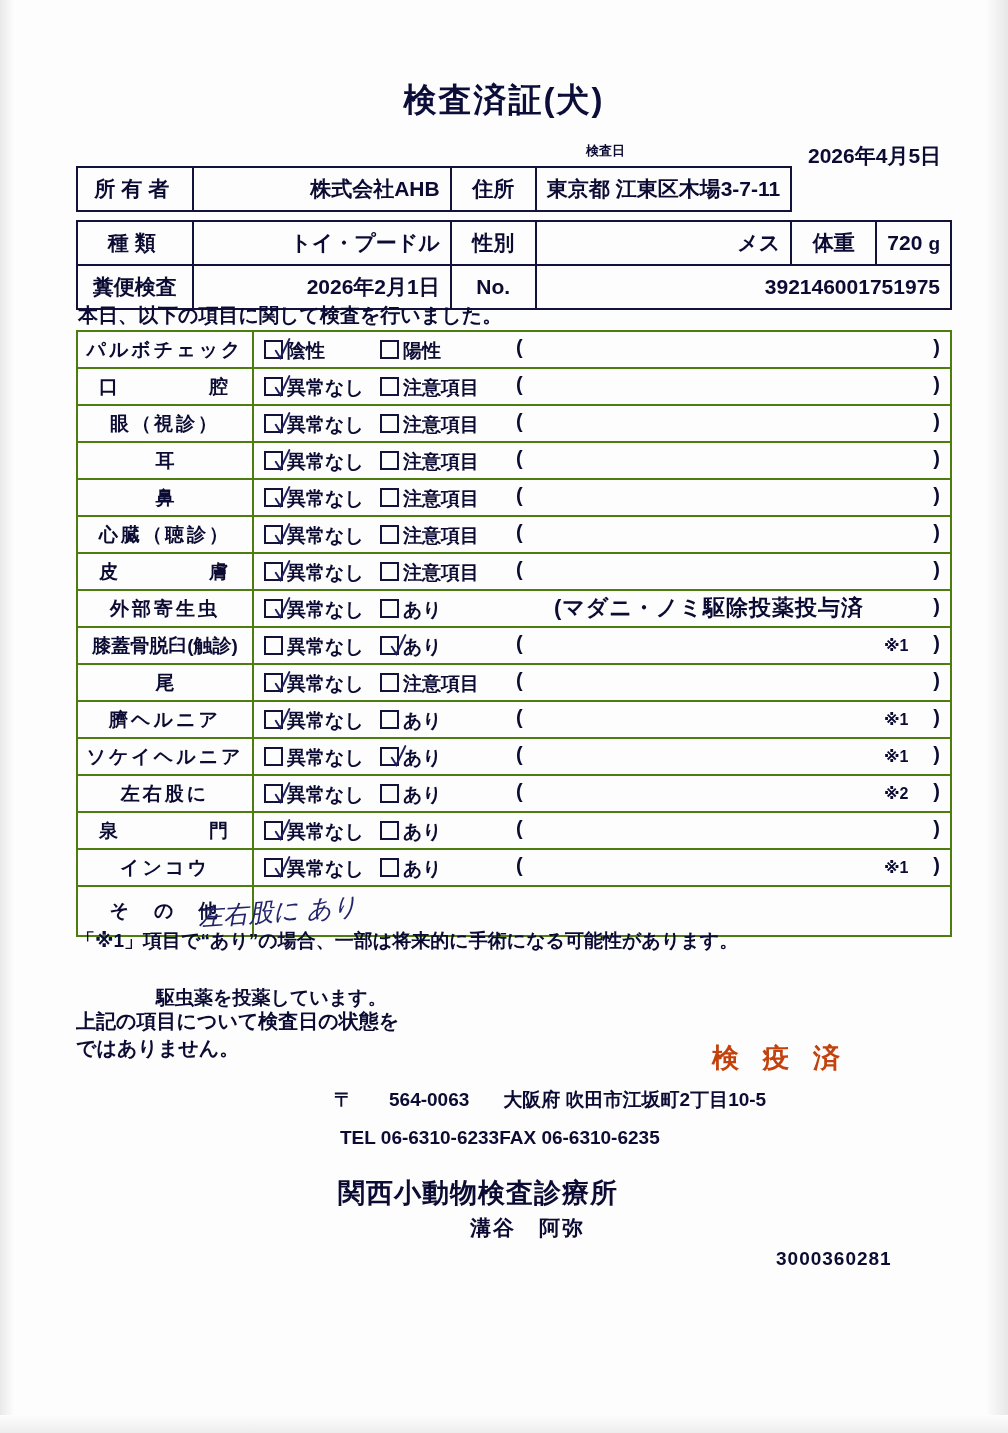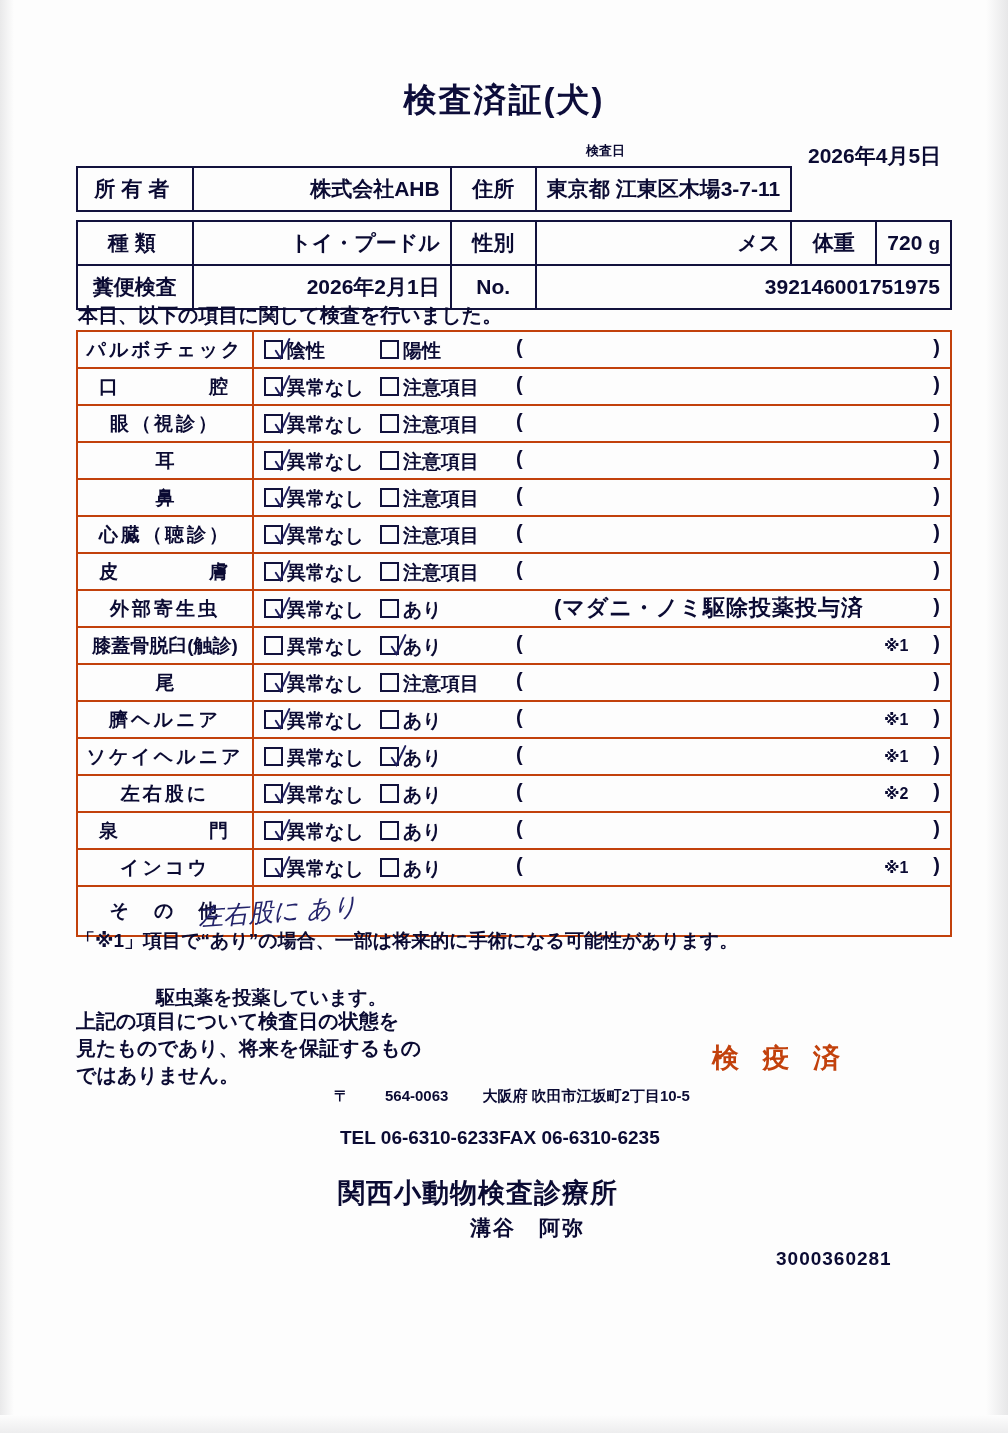--- a/index.html
+++ b/index.html
@@ -113,21 +113,21 @@
 
   
   .check-table {
     position: absolute;
     left: 76px; top: 330px;
     width: 876px;
     border-collapse: collapse;
     font-size: 19px;
   }
   .check-table td {
-    border: 2px solid #c2410c;
+    border: 2px solid #4d7c0f;
     height: 35px;
     padding: 0;
     font-weight: 700;
   }
   .c-name {
     width: 174px;
     text-align: center;
     white-space: nowrap;
     font-size: 19px;
   }
@@ -209,21 +209,21 @@
     left: 712px; top: 1040px;
     font-size: 27px;
     font-weight: 700;
     letter-spacing: 8px;
     color: #c2410c;
   }
 
   .addr {
     position: absolute;
     left: 334px; top: 1087px;
-    font-size: 15px;
+    font-size: 19px;
     font-weight: 700;
   }
   .addr .zip-spacer { display: inline-block; width: 36px; }
   .addr .gap { display: inline-block; width: 34px; }
   .tel {
     position: absolute;
     left: 340px; top: 1127px;
     font-size: 19px;
     font-weight: 700;
   }
@@ -466,21 +466,20 @@
           <td></td>
         </tr>
       </tbody>
   </table>
 
   <div class="fn fn1">「※1」項目で“あり”の場合、一部は将来的に手術になる可能性があります。</div>
   <div class="fn fn3">駆虫薬を投薬しています。</div>
 
   <div class="statement">
     <div>上記の項目について検査日の状態を</div>
-    <div>見たものであり、将来を保証するもの</div>
     <div>ではありません。</div>
   </div>
 
   <div class="stamp">検 疫 済</div>
 
   <div class="addr">
     <span>〒</span><span class="zip-spacer"></span><span>564-0063</span><span class="gap"></span><span>大阪府 吹田市江坂町2丁目10-5</span>
   </div>
   <div class="tel">
     <span>TEL 06-6310-6233</span><span class="gap"></span><span>FAX 06-6310-6235</span>

